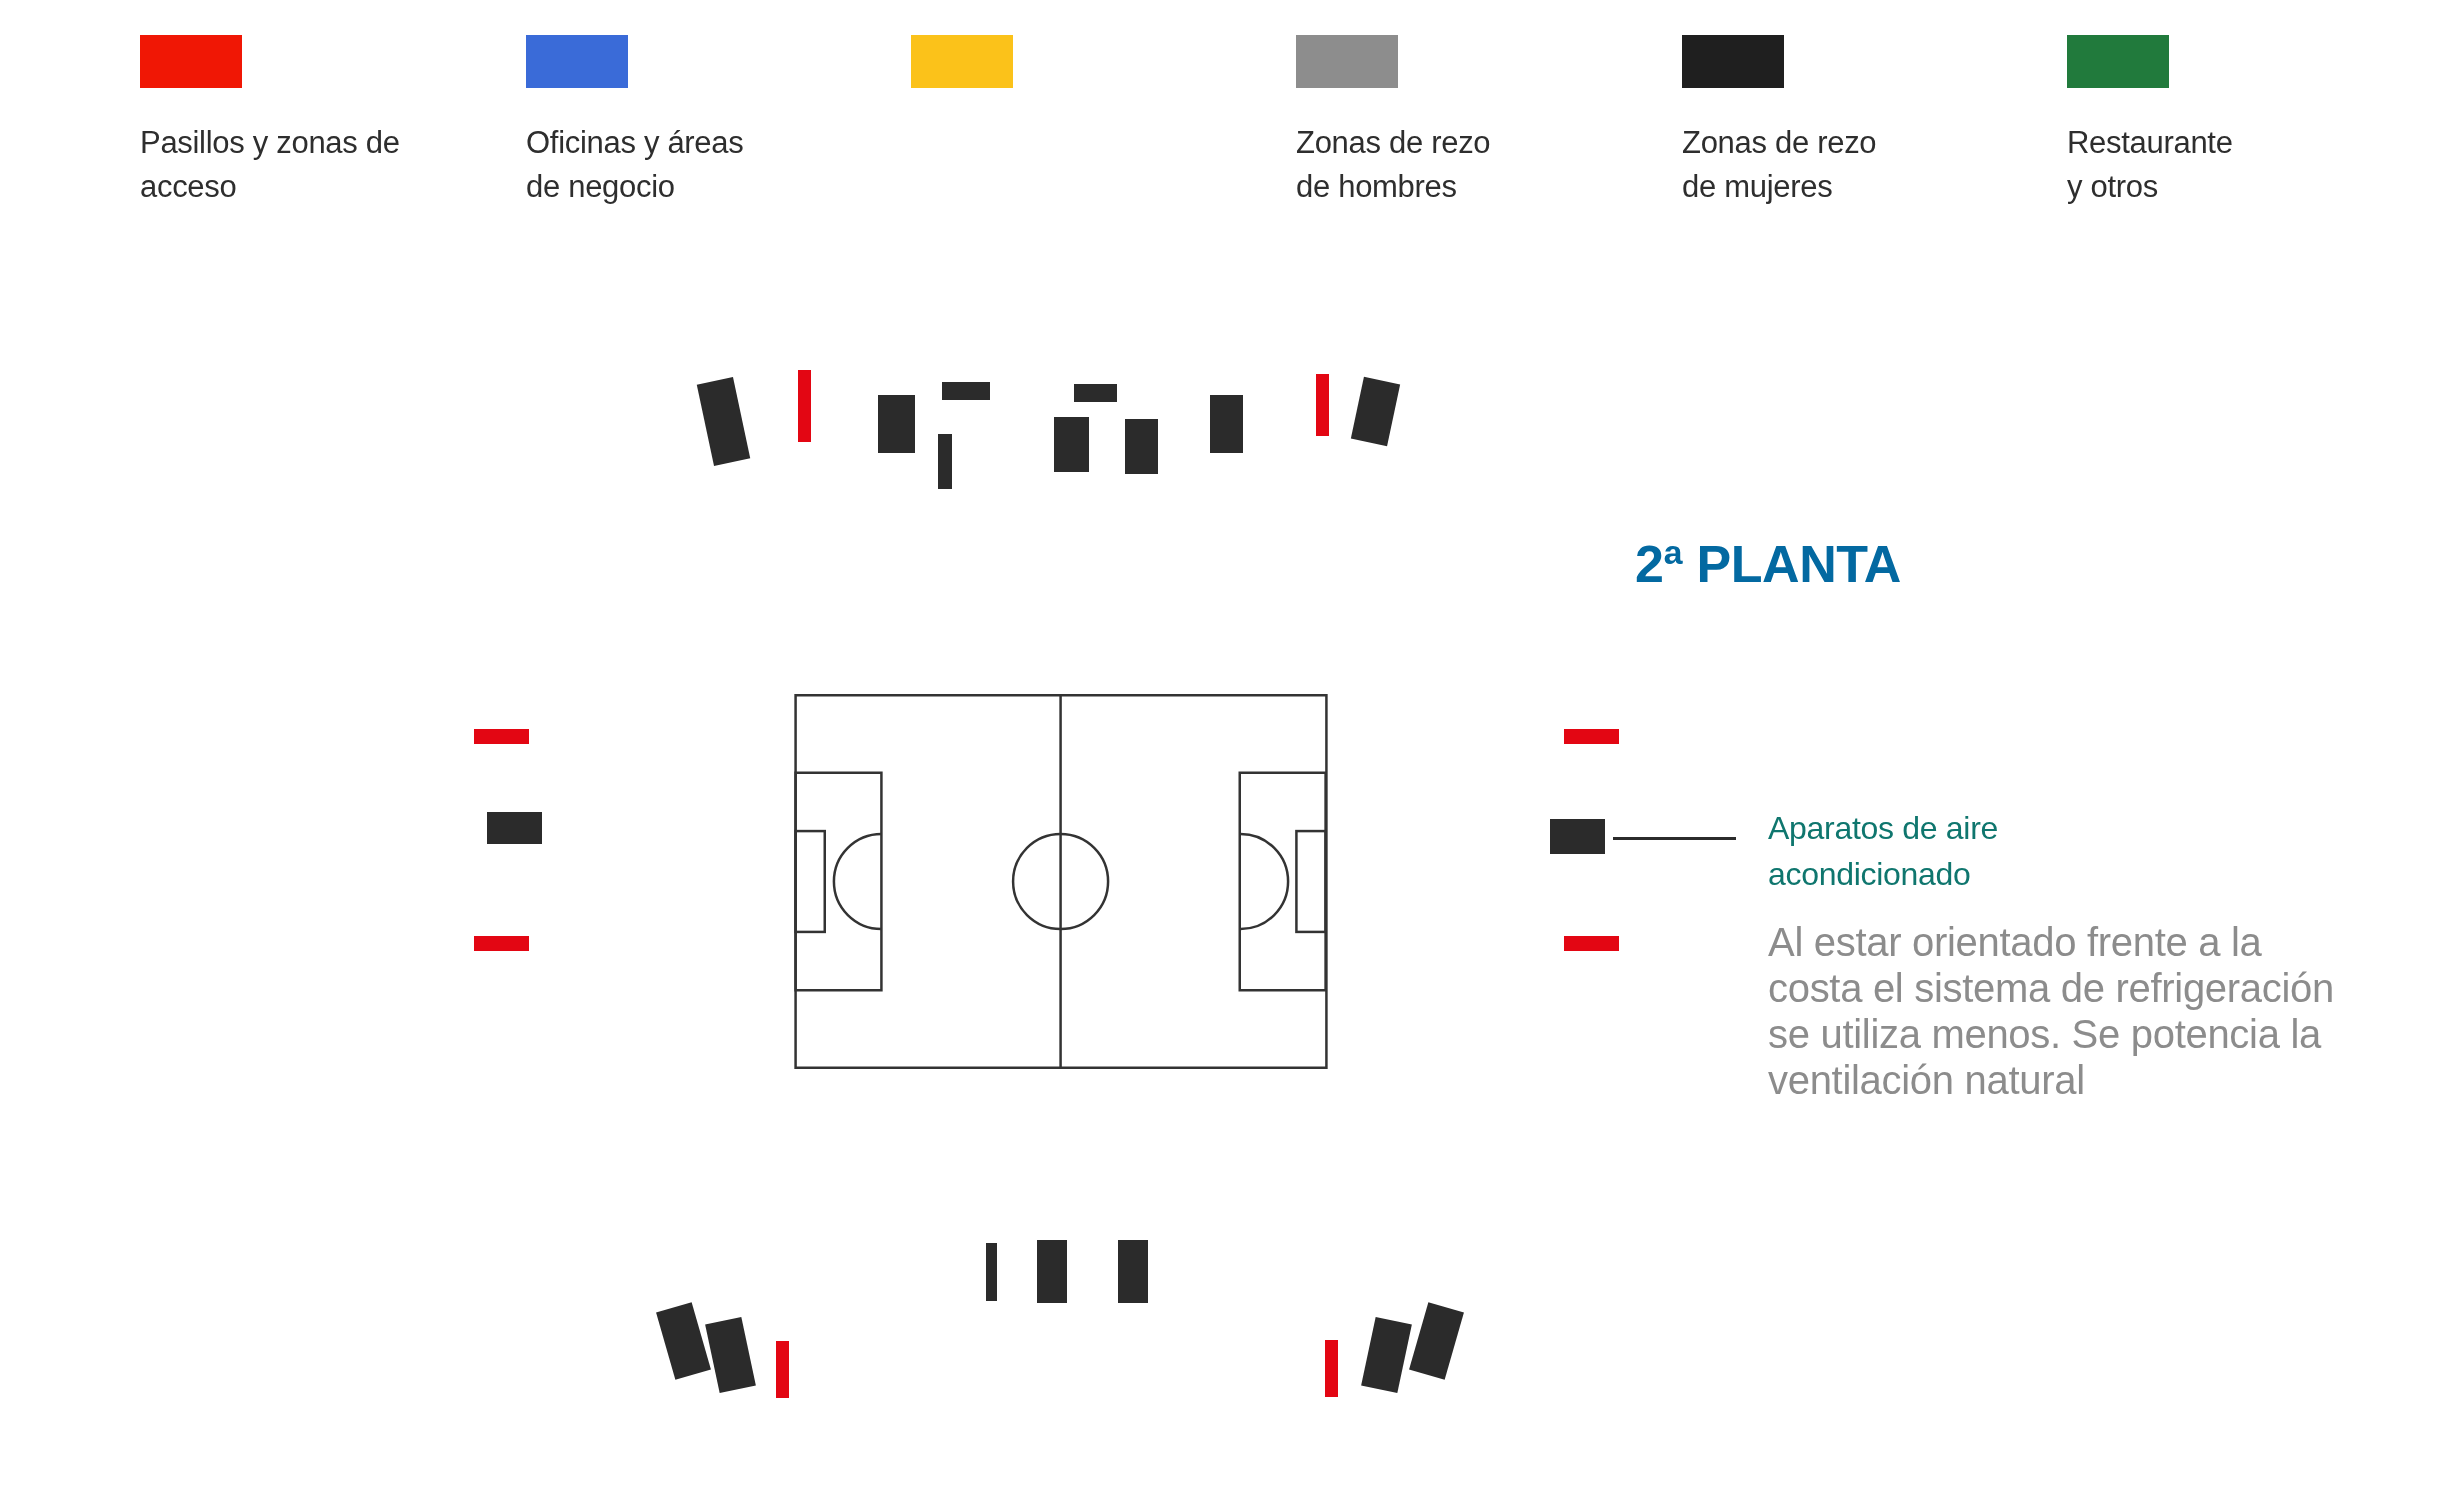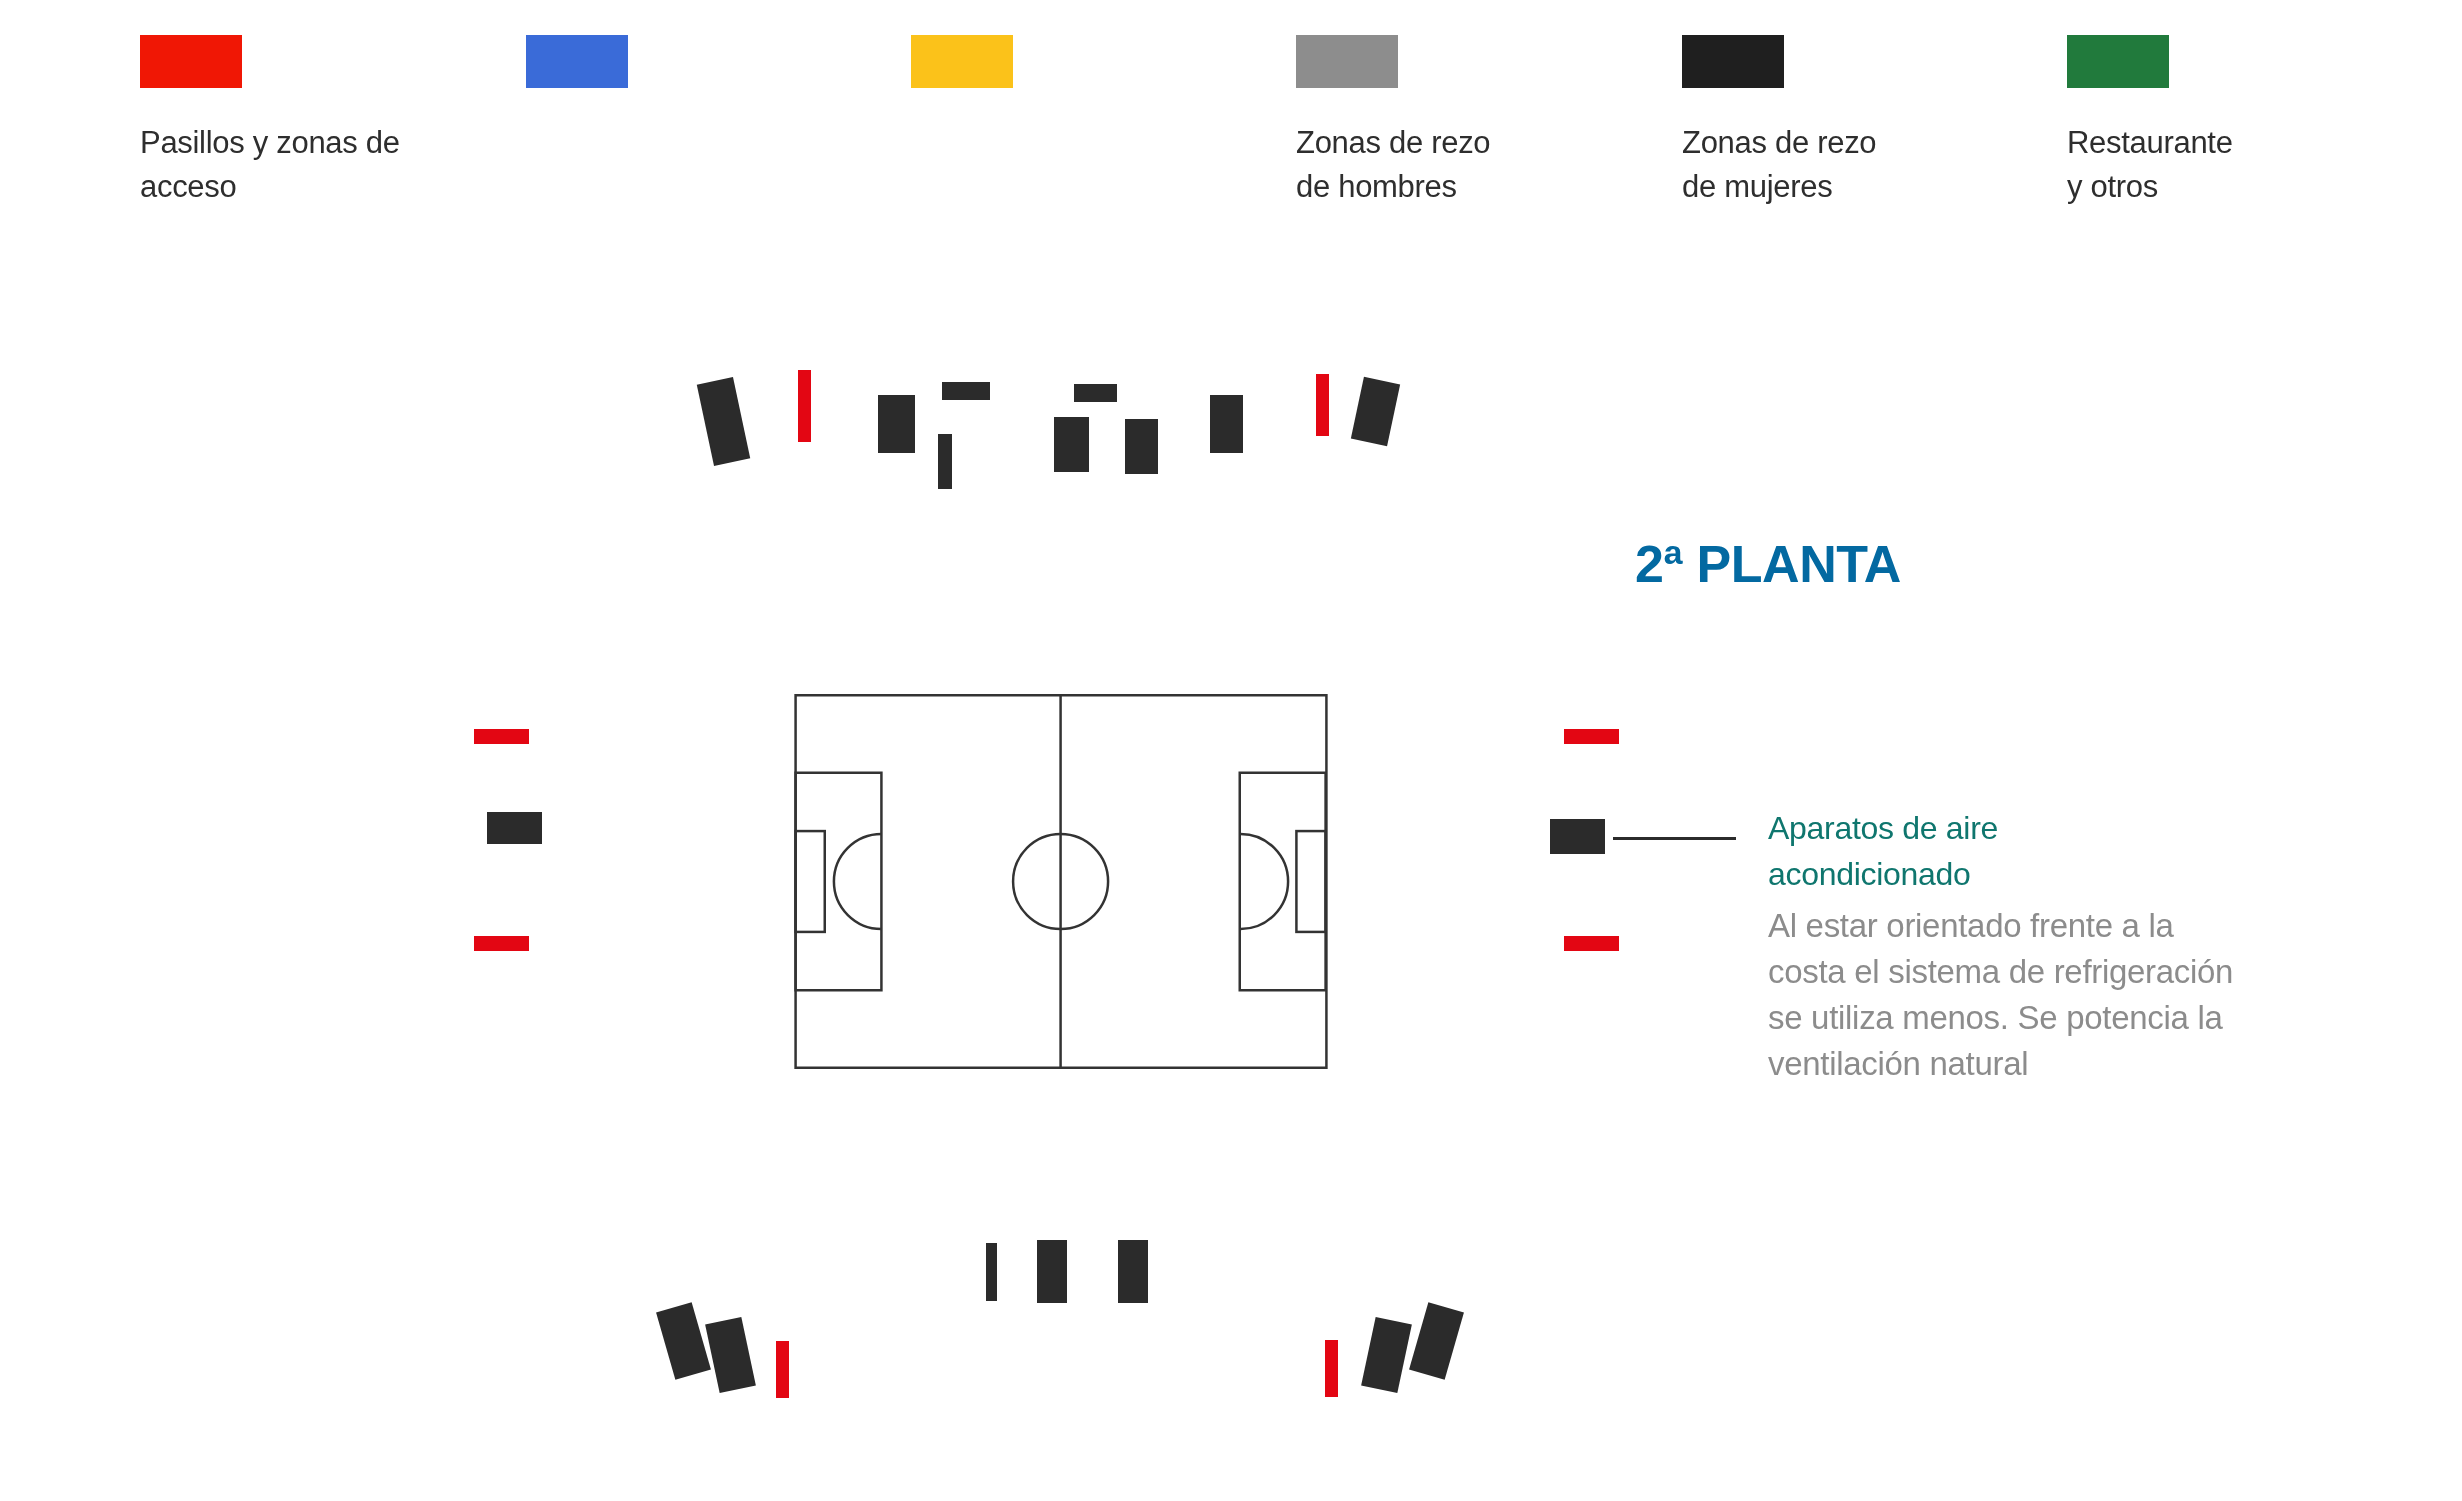--- a/index.html
+++ b/index.html
@@ -79,22 +79,22 @@
     width: 576px;
   }
   #annotation .ann-title {
     font-size: 32px;
     line-height: 46px;
     color: #0f766e;
     white-space: pre-line;
     letter-spacing: -0.3px;
   }
   #annotation .ann-body {
-    margin-top: 6px;
-    font-size: 33px;
+    margin-top: 22px;
+    font-size: 40px;
     line-height: 46px;
     color: #8c8c8c;
     white-space: pre-line;
     letter-spacing: -0.3px;
   }
   #leader-line {
     position: absolute;
     left: 1613px;
     top: 837px;
     width: 123px;
@@ -106,20 +106,22 @@
 <body>
 
 <div id="legend">
     <div class="legend-item" style="left: 140px;">
       <div class="legend-swatch" style="background: rgb(240, 23, 5);"></div>
       <div class="legend-label">Pasillos y zonas de
 acceso</div>
     </div>
     <div class="legend-item" style="left: 526px;">
       <div class="legend-swatch" style="background: rgb(58, 107, 216);"></div>
+      <div class="legend-label">Oficinas y áreas
+de negocio</div>
     </div>
     <div class="legend-item" style="left: 911px;">
       <div class="legend-swatch" style="background: rgb(251, 194, 26);"></div>
     </div>
     <div class="legend-item" style="left: 1296px;">
       <div class="legend-swatch" style="background: rgb(141, 141, 141);"></div>
       <div class="legend-label">Zonas de rezo
 de hombres</div>
     </div>
     <div class="legend-item" style="left: 1682px;">

